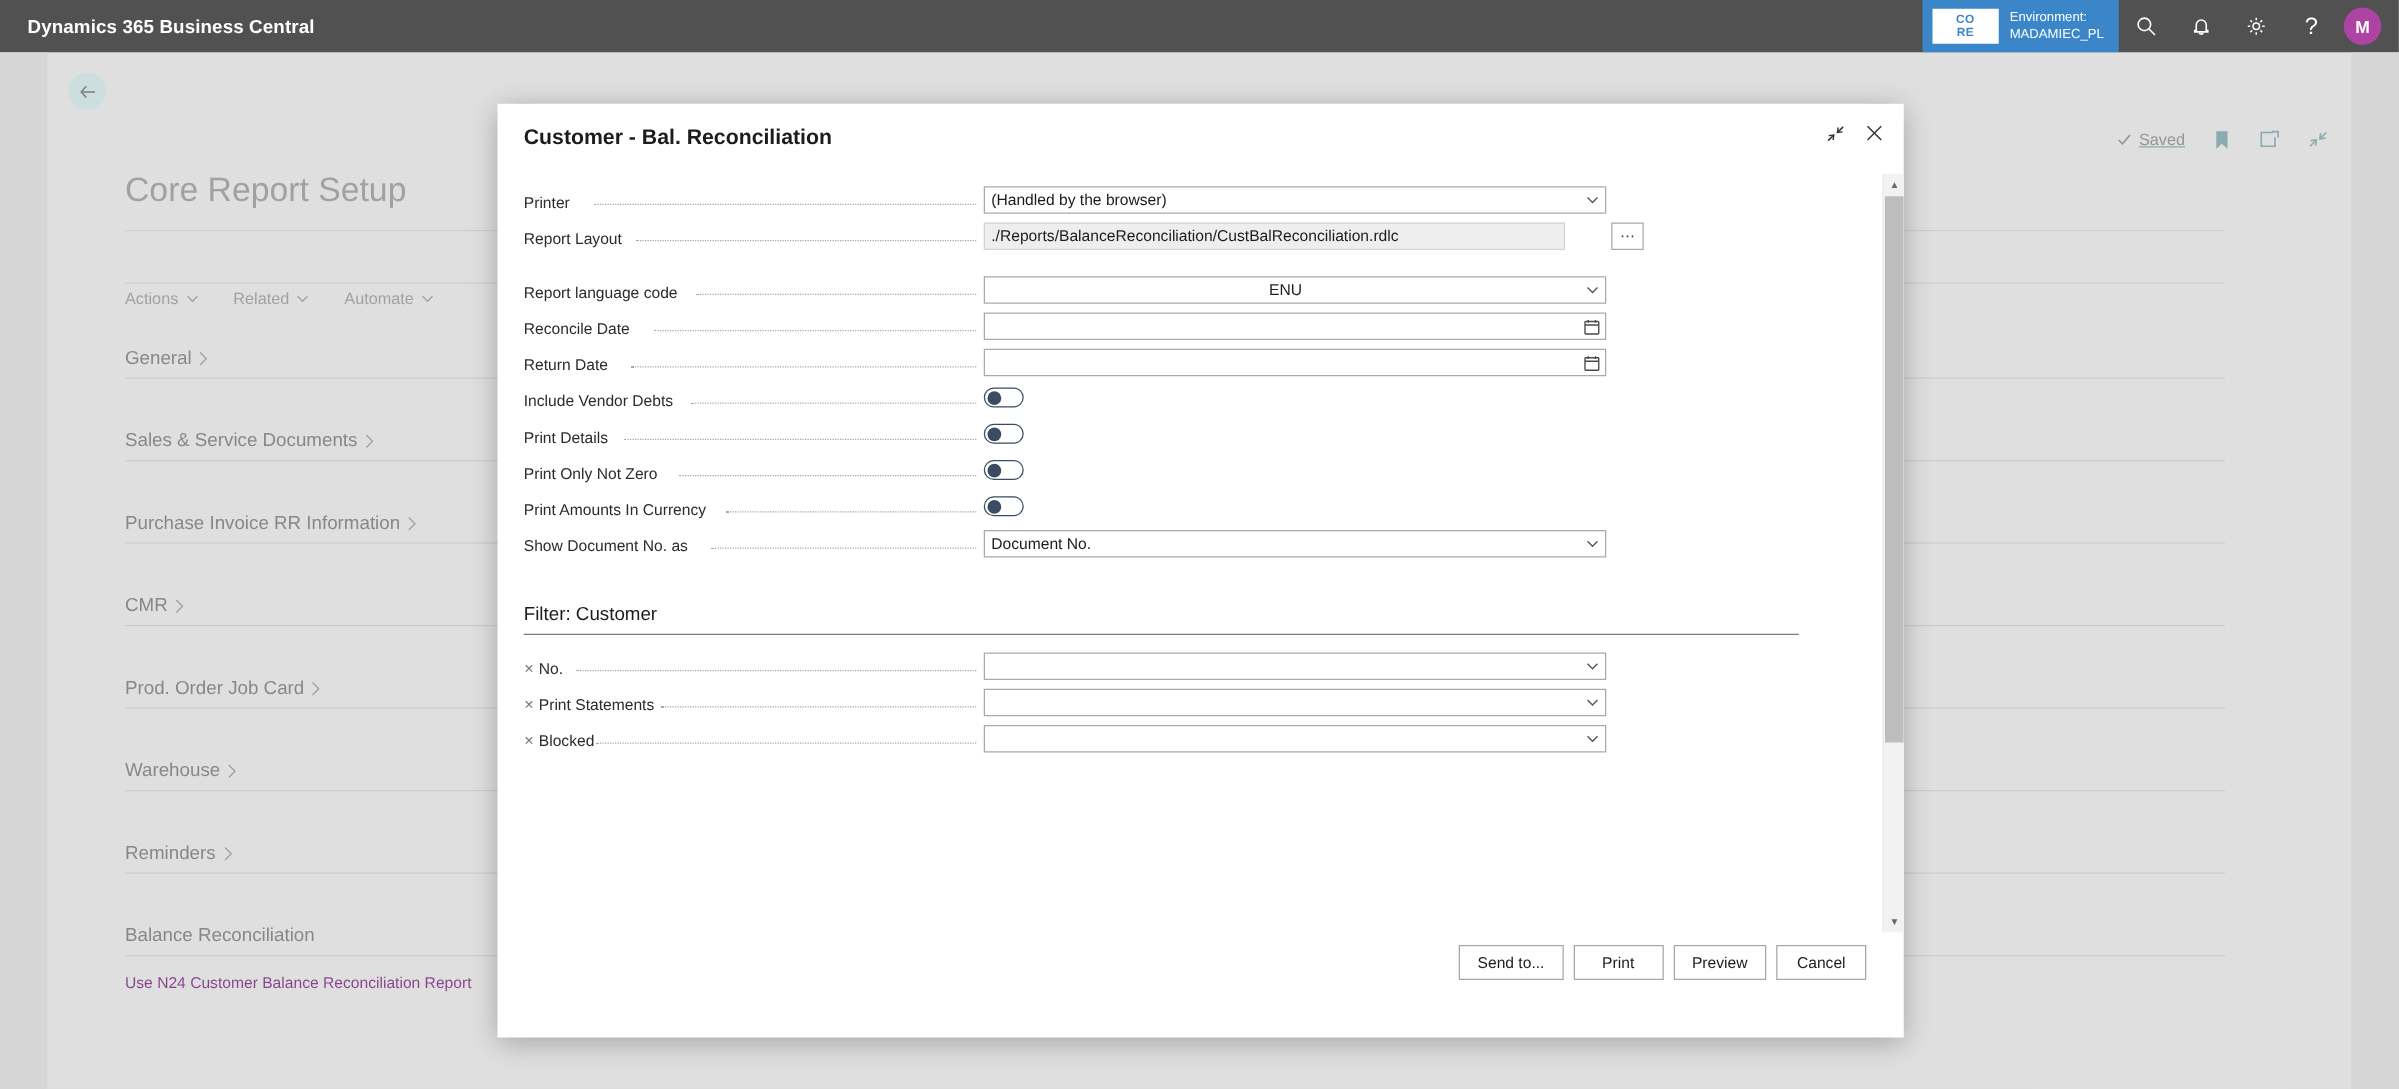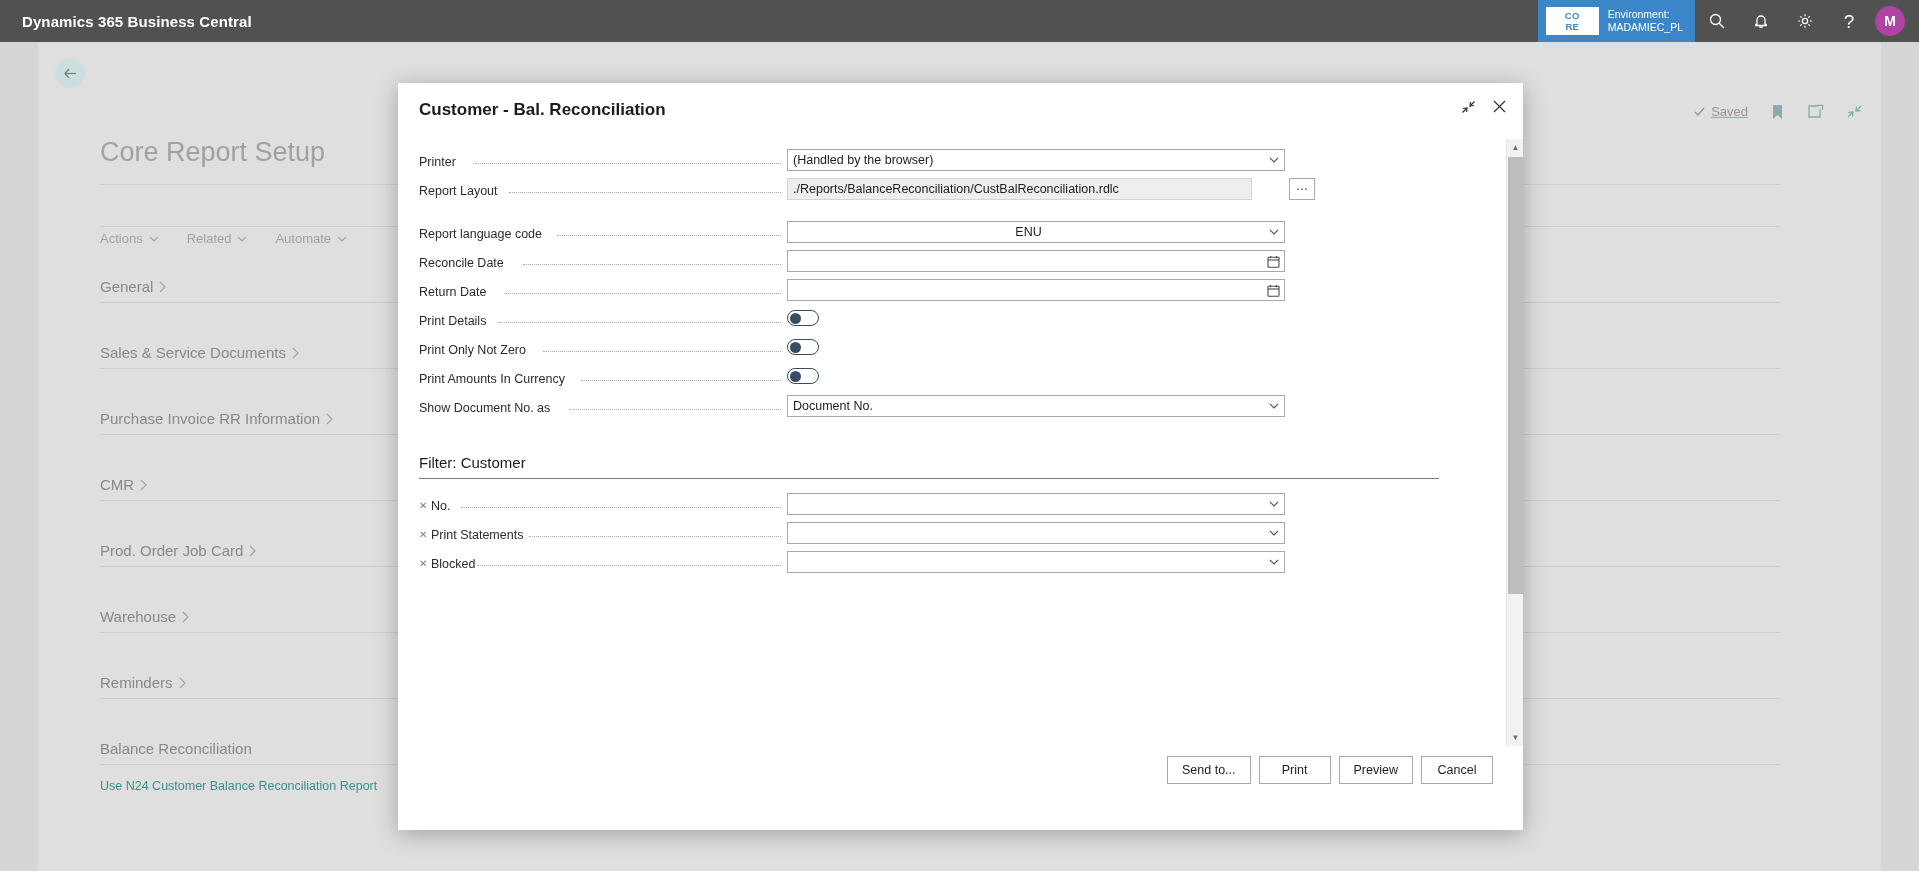--- a/index.html
+++ b/index.html
@@ -138,21 +138,21 @@
     position: absolute; bottom: 8px; left: 0;
     font-size: 15px; color: #6e6e6e;
     display: flex; align-items: center; gap: 5px;
   }
   .sec-line {
     position: absolute; bottom: 0; left: 0;
     width: 1680px; height: 1px; background: #c2c2c2;
   }
   .sec-sub {
     position: absolute; left: 0;
-    font-size: 12.5px; color: #0f766e;
+    font-size: 12.5px; color: #701a75;
   }
   .dotline {
     position: absolute; left: 0; height: 1px;
     border-bottom: 1px dotted #b5b5b5;
   }
 
   
   .overlay {
     position: absolute; top: 0; left: 0;
     width: 1919px; height: 871px;
@@ -610,20 +610,27 @@
             <svg width="13" height="13" viewBox="0 0 13 13" fill="none" stroke="currentColor" stroke-width="1.1">
               <rect x="1" y="2.2" width="11" height="10" rx="0.6"></rect>
               <line x1="1" y1="5" x2="12" y2="5"></line>
               <line x1="3.6" y1="1" x2="3.6" y2="3.2"></line>
                 <line x1="9.4" y1="1" x2="9.4" y2="3.2"></line>
             </svg>
           </span>
         </div>
       </div>
 
+      <div class="field-row" style="height:29px;">
+        <div class="fld-label">Include Vendor Debts</div>
+        <div class="fld-dots" style="left:134px;width:228px;"></div>
+        <div class="toggle">
+            <div class="knob"></div>
+          </div>
+      </div>
 
       <div class="field-row" style="height:29px;">
         <div class="fld-label">Print Details</div>
         <div class="fld-dots" style="left:80px;width:282px;"></div>
         <div class="toggle">
             <div class="knob"></div>
           </div>
       </div>
 
       <div class="field-row" style="height:29px;">

